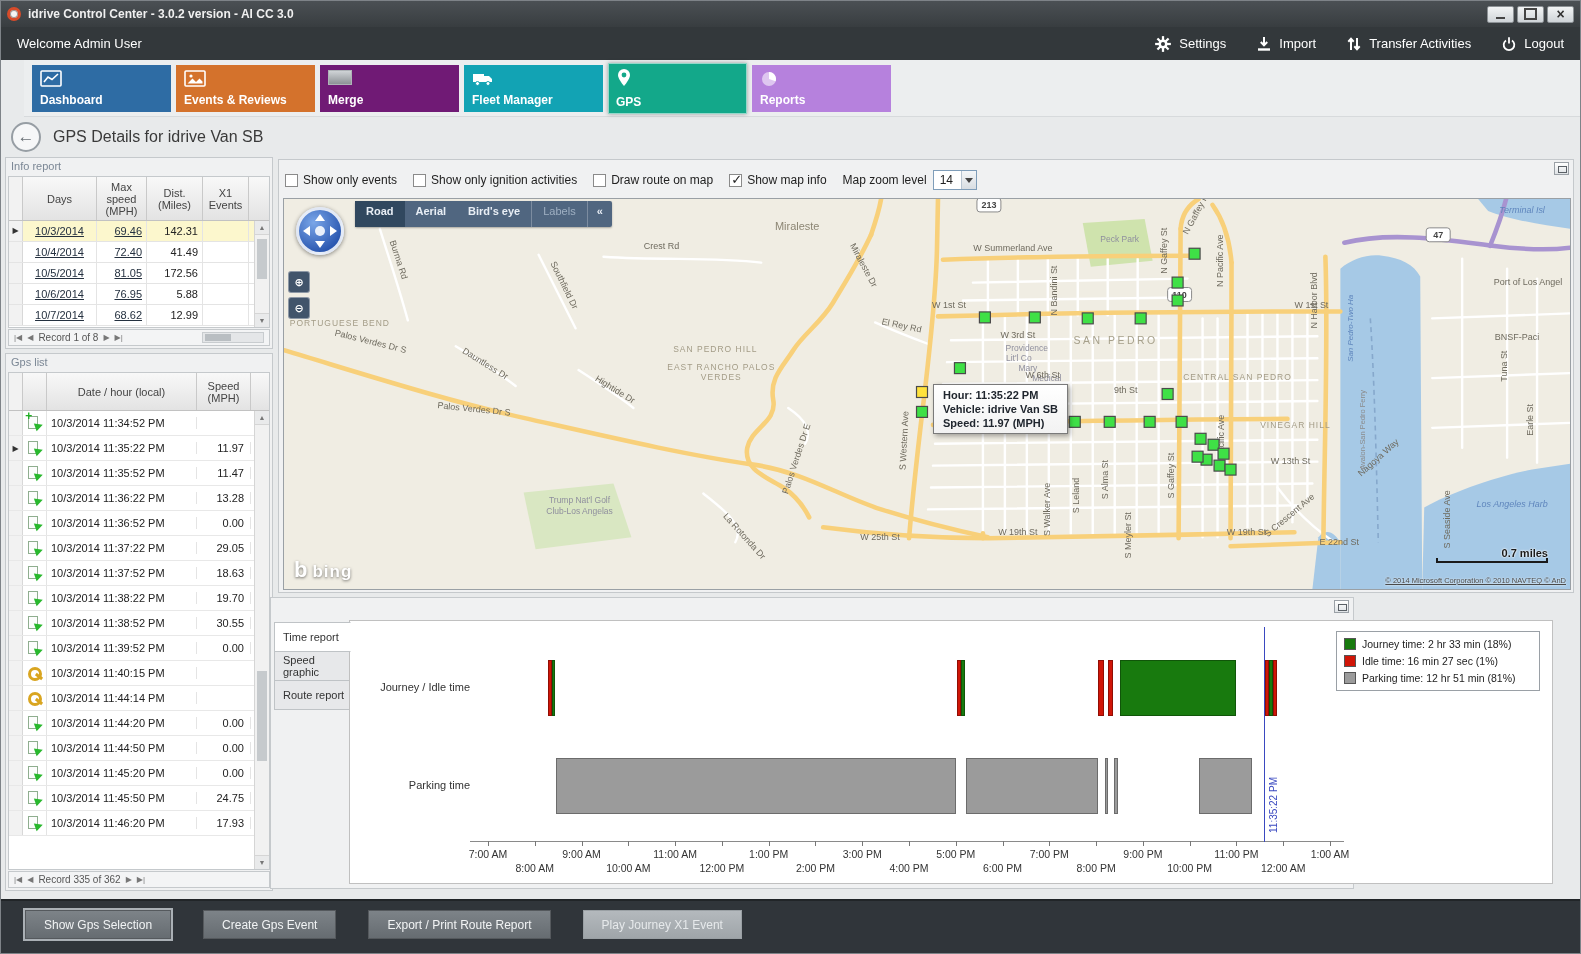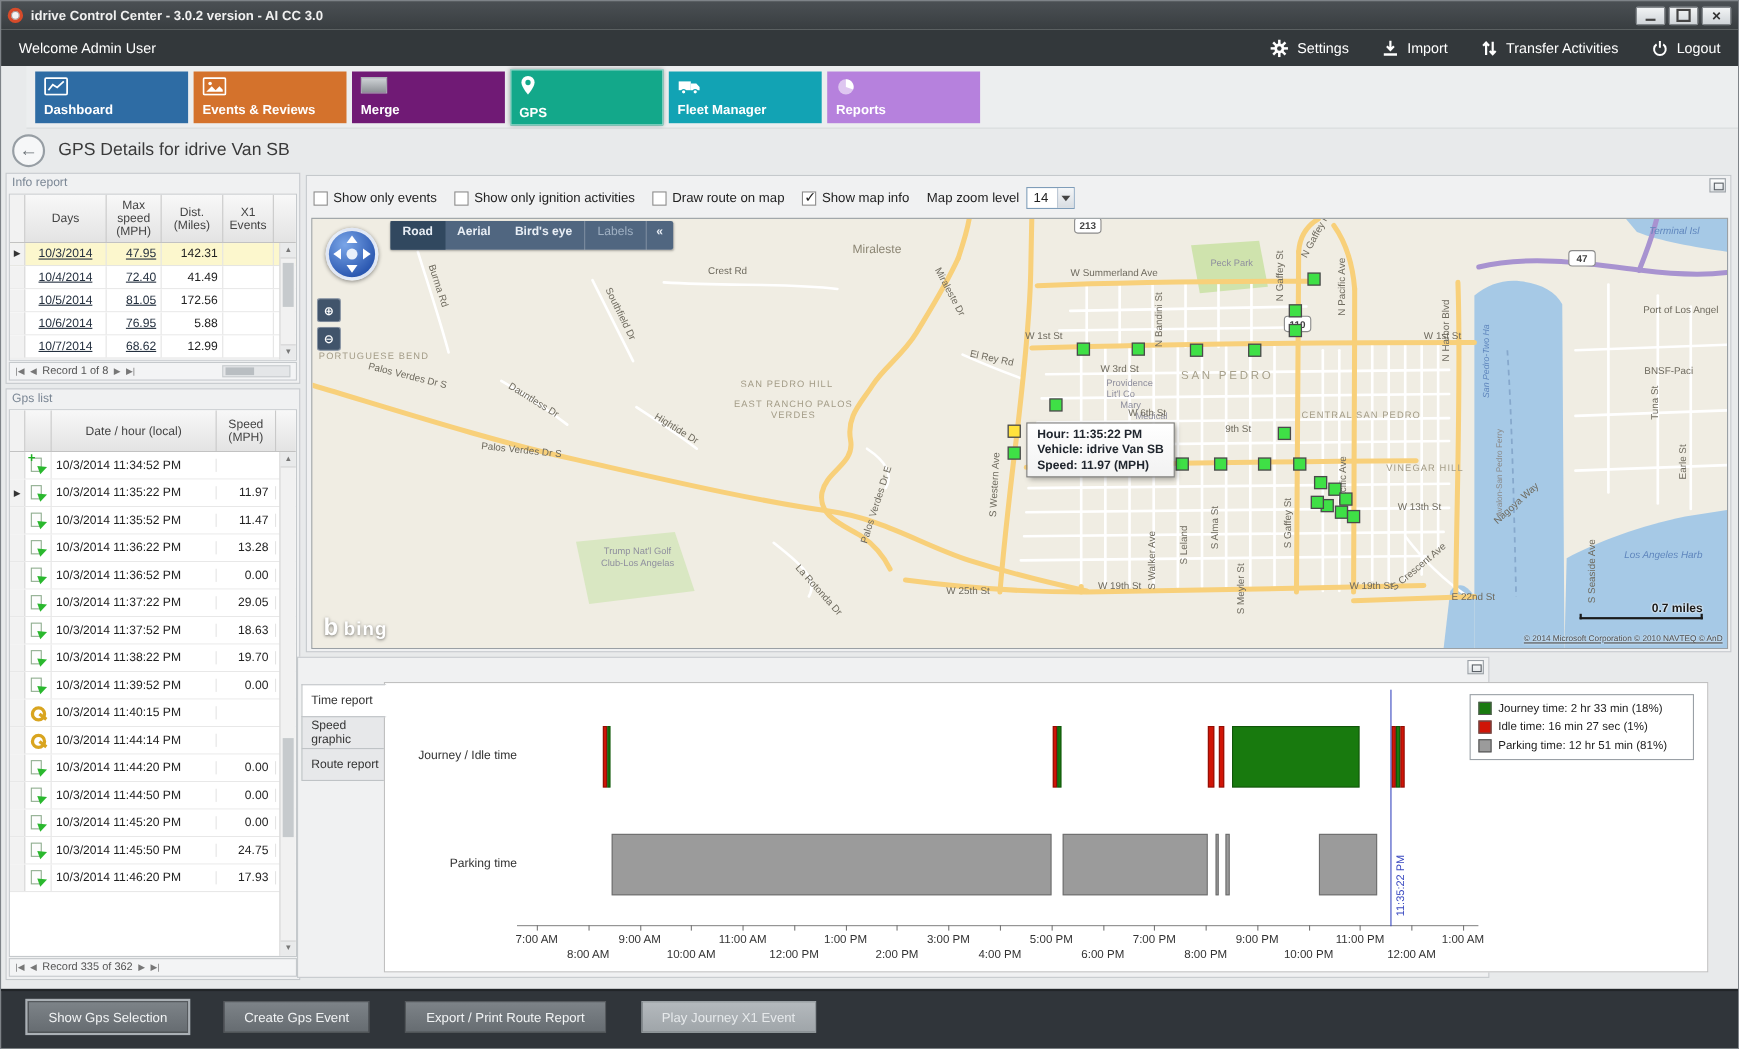--- a/index.html
+++ b/index.html
@@ -231,35 +231,35 @@
             <rect x="1" y="1" width="20" height="15" rx="1" fill="none" stroke="#fff" stroke-width="1.6"></rect>
             <circle cx="7" cy="6" r="1.6" fill="#fff"></circle>
             <path d="M3.5 13.5l5-5 3.5 3.5 3.5-3.5 3 3v2z" fill="#fff"></path>
           </svg></span>
       <span class="tlabel">Events &amp; Reviews</span>
     </div>
     <div class="tile t-merge">
       <span class="ticon merge-thumb"></span>
       <span class="tlabel">Merge</span>
     </div>
-    <div class="tile t-gps">
-      <span class="ticon"><svg width="16" height="19" viewBox="0 0 16 19">
-            <path d="M8 1a6 6 0 0 1 6 6c0 4.2-6 11-6 11S2 11.2 2 7a6 6 0 0 1 6-6z" fill="#fff"></path>
-            <circle cx="8" cy="7" r="2.4" fill="#13a88a"></circle>
-          </svg></span>
-      <span class="tlabel">GPS</span>
-    </div>
     <div class="tile t-fleet">
       <span class="ticon"><svg width="22" height="17" viewBox="0 0 22 17">
             <rect x="1" y="4" width="11" height="8" fill="#fff"></rect>
             <path d="M12 6h5l3 3v3h-8z" fill="#fff"></path>
             <circle cx="5.5" cy="13.5" r="2" fill="#fff" stroke="#12a3b4"></circle>
             <circle cx="16" cy="13.5" r="2" fill="#fff" stroke="#12a3b4"></circle>
           </svg></span>
       <span class="tlabel">Fleet Manager</span>
+    </div>
+    <div class="tile t-gps">
+      <span class="ticon"><svg width="16" height="19" viewBox="0 0 16 19">
+            <path d="M8 1a6 6 0 0 1 6 6c0 4.2-6 11-6 11S2 11.2 2 7a6 6 0 0 1 6-6z" fill="#fff"></path>
+            <circle cx="8" cy="7" r="2.4" fill="#13a88a"></circle>
+          </svg></span>
+      <span class="tlabel">GPS</span>
     </div>
     <div class="tile t-reports">
       <span class="ticon"><svg width="18" height="18" viewBox="0 0 18 18">
             <circle cx="9" cy="9" r="7" fill="rgba(255,255,255,.55)"></circle>
             <path d="M9 9V2a7 7 0 0 1 6.6 9.3z" fill="#fff"></path>
           </svg></span>
       <span class="tlabel">Reports</span>
     </div>
   </div>
 
@@ -275,21 +275,21 @@
         <div class="hc ind"></div>
         <div class="hc c-days">Days</div>
         <div class="hc c-mspd">Max speed (MPH)</div>
         <div class="hc c-dist">Dist. (Miles)</div>
         <div class="hc c-x1">X1 Events</div>
       </div>
       <div id="info-body">
           <div class="irow sel">
             <span class="cell ind">▶</span>
             <span class="cell c-days link">10/3/2014</span>
-            <span class="cell c-mspd link">47.95</span>
+            <span class="cell c-mspd link">69.46</span>
             <span class="cell c-dist">142.31</span>
             <span class="cell c-x1"></span>
           </div>
           <div class="irow">
             <span class="cell ind"></span>
             <span class="cell c-days link">10/4/2014</span>
             <span class="cell c-mspd link">72.40</span>
             <span class="cell c-dist">41.49</span>
             <span class="cell c-x1"></span>
           </div>
@@ -421,20 +421,31 @@
           <div class="grow">
             <span class="cell ind"></span>
             <span class="cell c-icn">
               <span class="ic ic-gps">
                 <i></i>
                 <b></b>
               </span>
             </span>
             <span class="cell c-date">10/3/2014 11:38:22 PM</span>
             <span class="cell c-gspd">19.70</span>
+          </div>
+          <div class="grow">
+            <span class="cell ind"></span>
+            <span class="cell c-icn">
+              <span class="ic ic-gps">
+                <i></i>
+                <b></b>
+              </span>
+            </span>
+            <span class="cell c-date">10/3/2014 11:38:52 PM</span>
+            <span class="cell c-gspd">30.55</span>
           </div>
           <div class="grow">
             <span class="cell ind"></span>
             <span class="cell c-icn">
               <span class="ic ic-gps">
                 <i></i>
                 <b></b>
               </span>
             </span>
             <span class="cell c-date">10/3/2014 11:39:52 PM</span>

